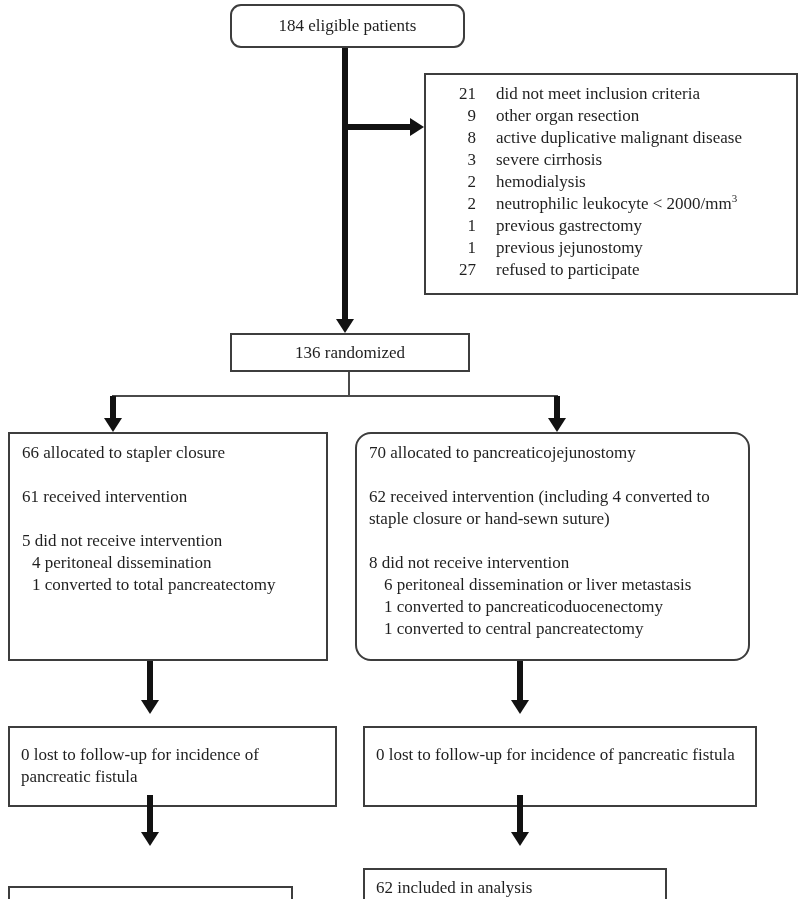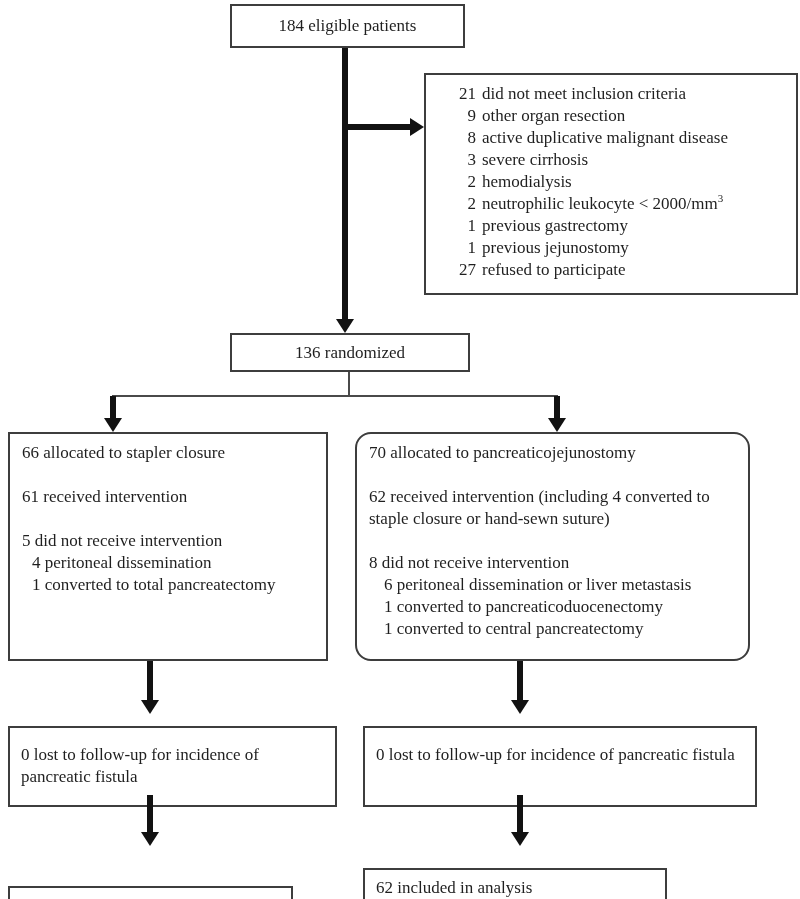--- a/index.html
+++ b/index.html
@@ -23,21 +23,21 @@
   .center-label {
     display: flex;
     align-items: center;
     justify-content: center;
     text-align: center;
   }
   
   .xlist { padding: 8px 11px 0 26px; }
   .xrow { display: flex; }
   .xnum { flex: 0 0 24px; width: 24px; text-align: right; }
-  .xtext { margin-left: 6px; }
+  .xtext { margin-left: 20px; }
   sup.sup3 { font-size: 11px; line-height: 0; }
   
   .armpad { padding: 8px 2px 8px 12px; }
   .para { margin: 0 0 22px 0; }
   .para0 { margin: 0; }
   .reason-l { padding-left: 10px; }
   .reason-r { padding-left: 15px; font-family: Liberation Serif, serif; }
   .fupad { padding: 16px 10px 0 11px; margin-top: 12px; }
   .anpad { padding: 7px 10px 0 11px; margin-top: 40px; }
   
@@ -56,21 +56,21 @@
     border-top: 9px solid transparent;
     border-bottom: 9px solid transparent;
     border-left: 14px solid #121212;
   }
 </style>
 </head>
 <body>
 
 <div class="canvas">
 
-  <div class="box center-label" style="left:230px; top:4px; width:235px; height:44px;">
+  <div class="box center-label" style="left:230px; top:4px; width:235px; height:44px;border-radius:11px;">
     <span>184 eligible patients</span>
   </div>
 
   <div class="shaft-v" style="left:342px; top:48px; height:271px;"></div>
   <div class="head-down" style="left:336px; top:319px;"></div>
 
   <div class="shaft-h" style="left:345px; top:124px; width:65px;"></div>
   <div class="head-right" style="left:410px; top:118px;"></div>
 
   <div class="box" style="left:424px; top:73px; width:374px; height:222px;">

